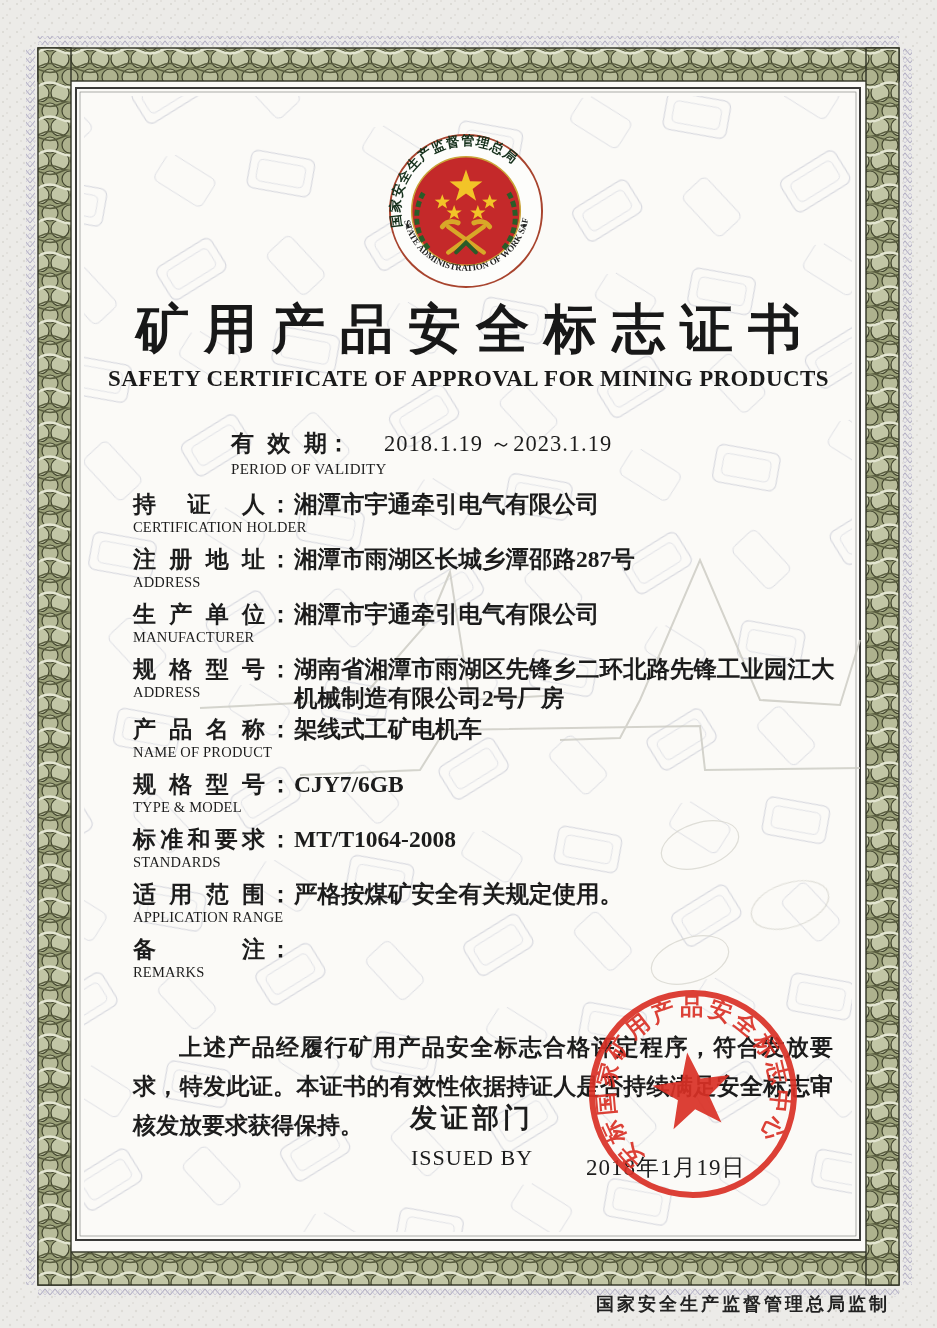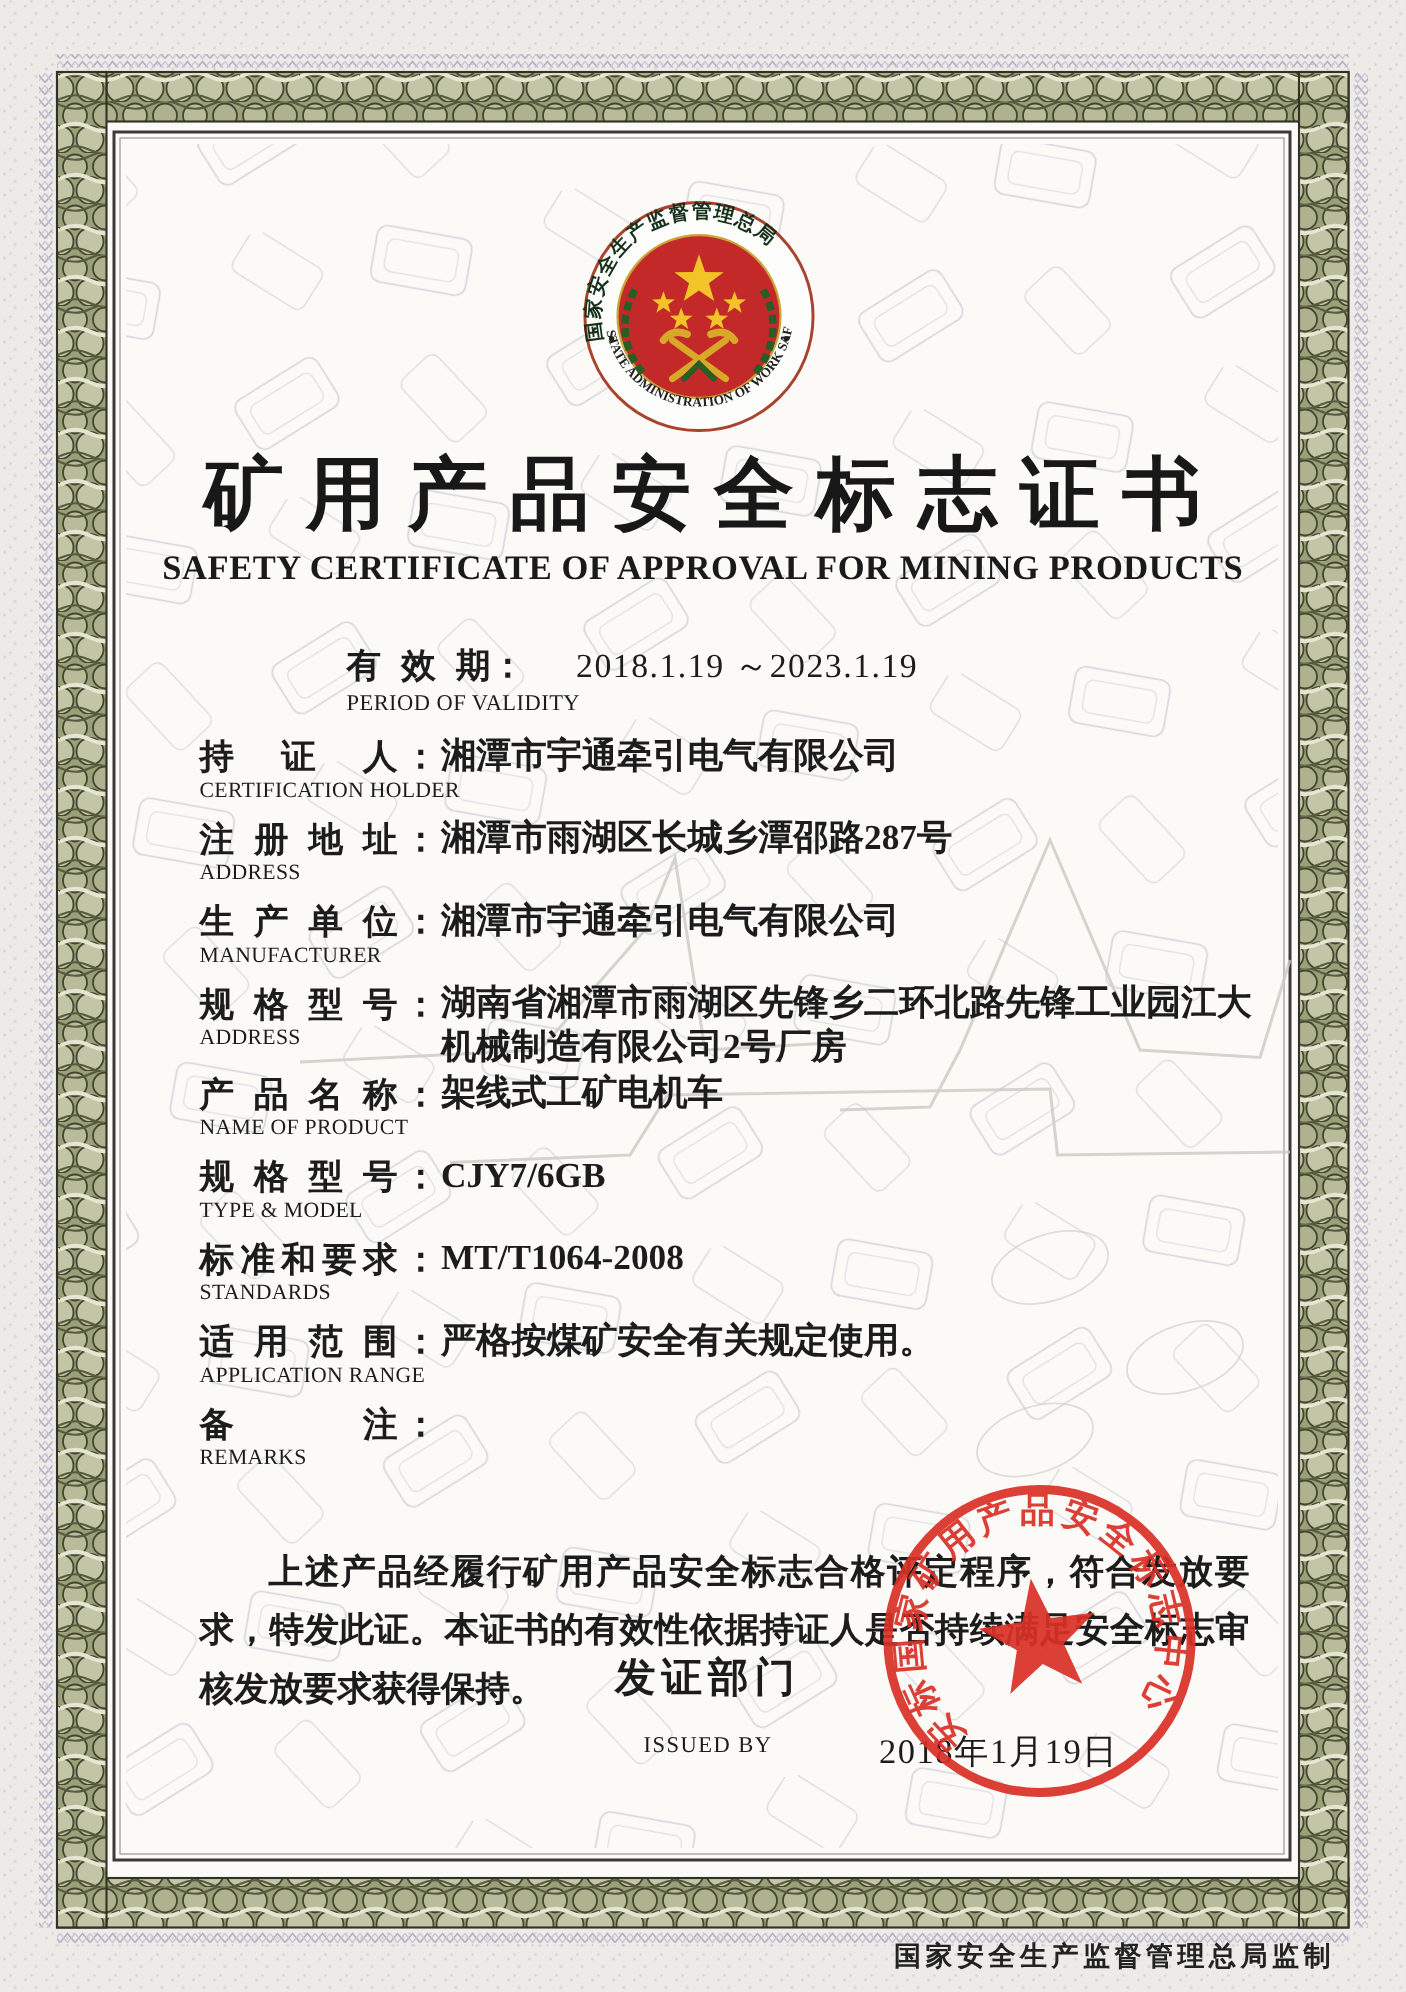--- a/index.html
+++ b/index.html
@@ -46,21 +46,21 @@
   .field.gap-lg { margin-top:20px; }
 
   .declaration {
     left:133px; top:1028px; width:700px;
     font-size:23px; line-height:39px; font-weight:600;
     text-indent:2em; text-align:justify;
   }
 
   .issued { left:372px; top:1100px; width:200px; text-align:center; }
   .issued-zh { font-size:27px; font-weight:700; letter-spacing:4px; }
-  .issued-en { font-size:15px; letter-spacing:1px; margin-top:20px; }
+  .issued-en { font-size:22px; letter-spacing:1px; margin-top:9px; }
 
   .seal-svg { left:578px; top:982px; width:230px; height:230px; opacity:0.92; }
   .issue-date { left:586px; top:1152px; font-size:23px; letter-spacing:1px; }
 
   .footer {
     right:47px; top:1292px; font-size:18px; font-weight:700; letter-spacing:3px;
     color:#222;
     margin-left:10px;
   }
 </style>

